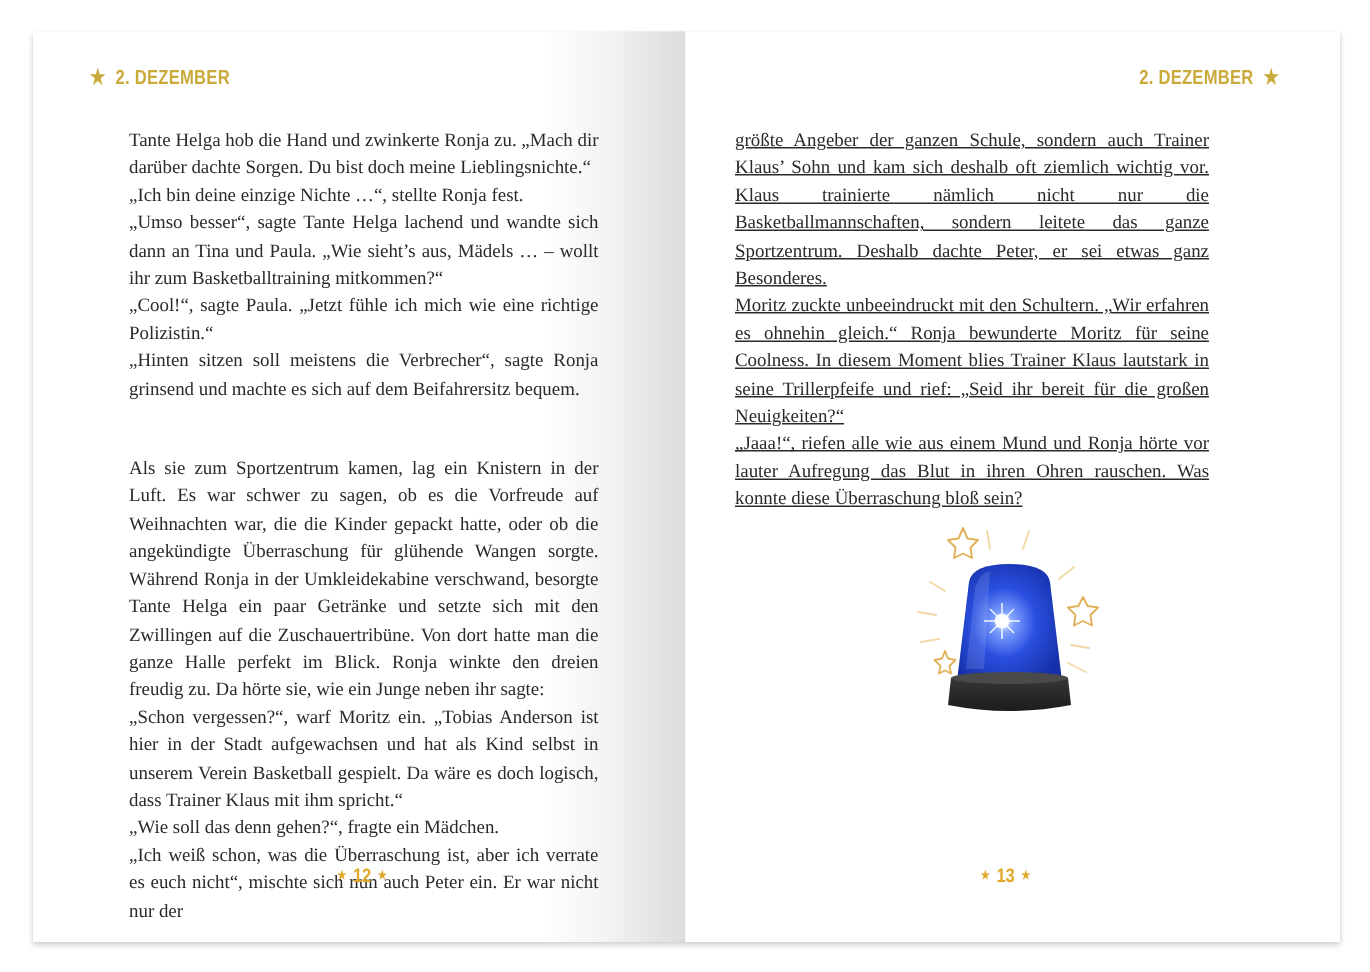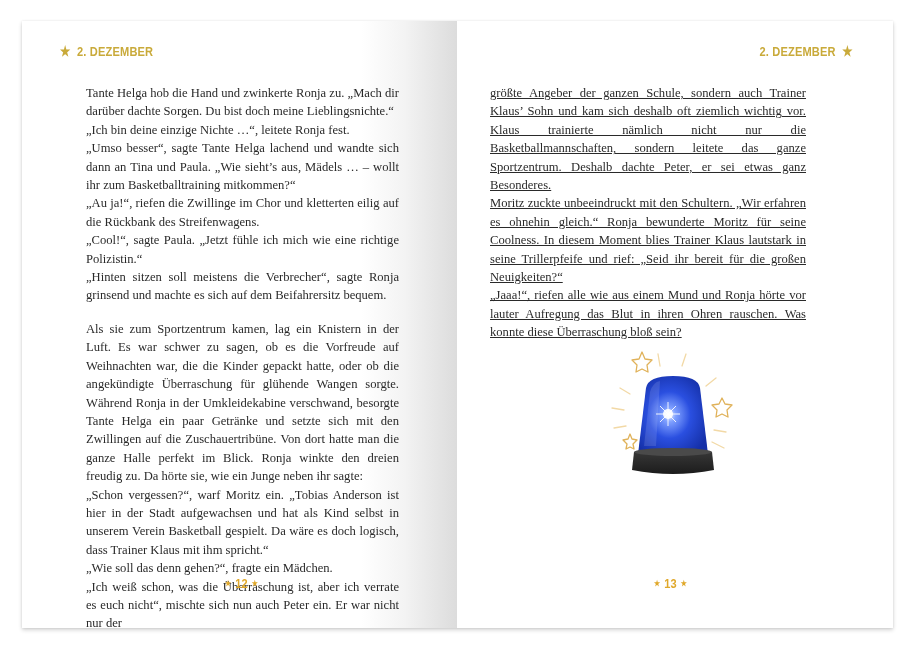--- a/index.html
+++ b/index.html
@@ -9,42 +9,41 @@
   .page.left { left:0; width:435px; background:linear-gradient(to right, #ffffff 0%, #ffffff 78%, #f3f3f3 88%, #dcdcdc 100%); }
   .page.right { left:435px; width:436px; }
   .header { position:absolute; top:22px; font-family:"Liberation Sans", sans-serif; font-size:13.5px; letter-spacing:0.2px; color:#c9aa3a; font-weight:bold; display:flex; align-items:center; gap:8px; transform:scaleX(0.82); }
   .page.left .header { left:38px; transform-origin:left center; }
   .page.right .header { right:40px; transform-origin:right center; }
   .star { color:#c9aa3a; font-size:14px; }
   .text { position:absolute; top:63px; font-family:"Liberation Serif", serif; font-size:12.6px; line-height:18.4px; color:#2a2a2a; text-align:justify; }
   .page.left .text { left:64px; width:313px; }
   .page.right .text { left:33px; width:316px;text-decoration:underline; }
   .text p { margin:0; text-indent:0; }
-  .text p.gap { margin-top:15px; }
+  .text p.gap { margin-top:35px; }
   .folio { position:absolute; top:555px; font-family:"Liberation Sans", sans-serif; font-weight:bold; font-size:13px; color:#e0a82a; display:flex; align-items:center; gap:5px; transform:scaleX(0.85); }
   .folio .fs { font-size:8px; color:#e0a82a; }
   .page.left .folio { left:200px; }
   .page.right .folio { left:194px; }
   .illus { position:absolute; left:141px; top:315px; width:150px; height:150px; }
 </style>
 </head>
 <body>
 
 <div class="spread">
 
   <div class="page left">
     <div class="header">
       <span class="star">★</span>
       <span>2. DEZEMBER</span>
     </div>
     <div class="text">
       <p>Tante Helga hob die Hand und zwinkerte Ronja zu. „Mach dir darüber dachte Sorgen. Du bist doch meine Lieblingsnichte.“</p>
-      <p>„Ich bin deine einzige Nichte …“, leitete Ronja fest.</p>
+      <p>„Ich bin deine einzige Nichte …“, stellte Ronja fest.</p>
       <p>„Umso besser“, sagte Tante Helga lachend und wandte sich dann an Tina und Paula. „Wie sieht’s aus, Mädels … – wollt ihr zum Basketballtraining mitkommen?“</p>
-      <p>„Au ja!“, riefen die Zwillinge im Chor und kletterten eilig auf die Rückbank des Streifenwagens.</p>
       <p>„Cool!“, sagte Paula. „Jetzt fühle ich mich wie eine richtige Polizistin.“</p>
       <p>„Hinten sitzen soll meistens die Verbrecher“, sagte Ronja grinsend und machte es sich auf dem Beifahrersitz bequem.</p>
       <p class="gap">Als sie zum Sportzentrum kamen, lag ein Knistern in der Luft. Es war schwer zu sagen, ob es die Vorfreude auf Weihnachten war, die die Kinder gepackt hatte, oder ob die angekündigte Überraschung für glühende Wangen sorgte. Während Ronja in der Umkleidekabine verschwand, besorgte Tante Helga ein paar Getränke und setzte sich mit den Zwillingen auf die Zuschauertribüne. Von dort hatte man die ganze Halle perfekt im Blick. Ronja winkte den dreien freudig zu. Da hörte sie, wie ein Junge neben ihr sagte:</p>
       <p>„Schon vergessen?“, warf Moritz ein. „Tobias Anderson ist hier in der Stadt aufgewachsen und hat als Kind selbst in unserem Verein Basketball gespielt. Da wäre es doch logisch, dass Trainer Klaus mit ihm spricht.“</p>
       <p>„Wie soll das denn gehen?“, fragte ein Mädchen.</p>
       <p>„Ich weiß schon, was die Überraschung ist, aber ich verrate es euch nicht“, mischte sich nun auch Peter ein. Er war nicht nur der</p>
     </div>
     <div class="folio">
       <span class="fs">★</span>
       <span>12</span>

